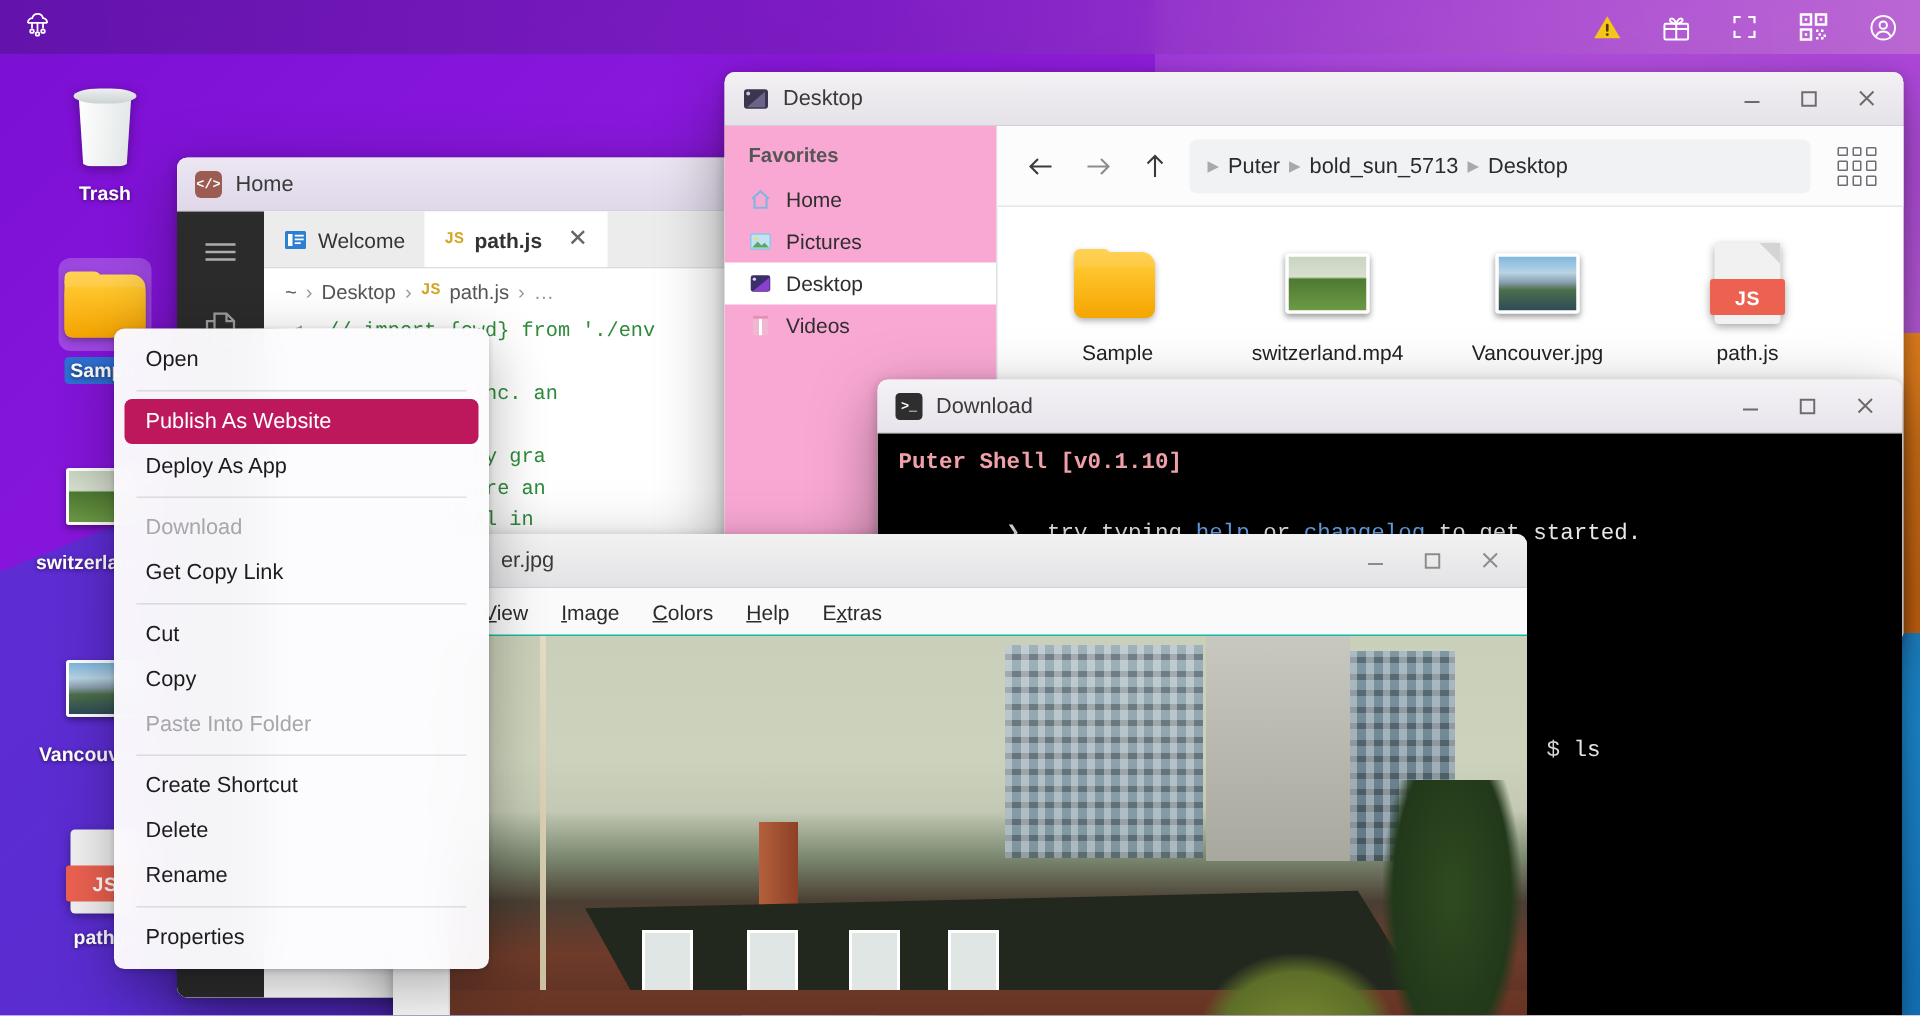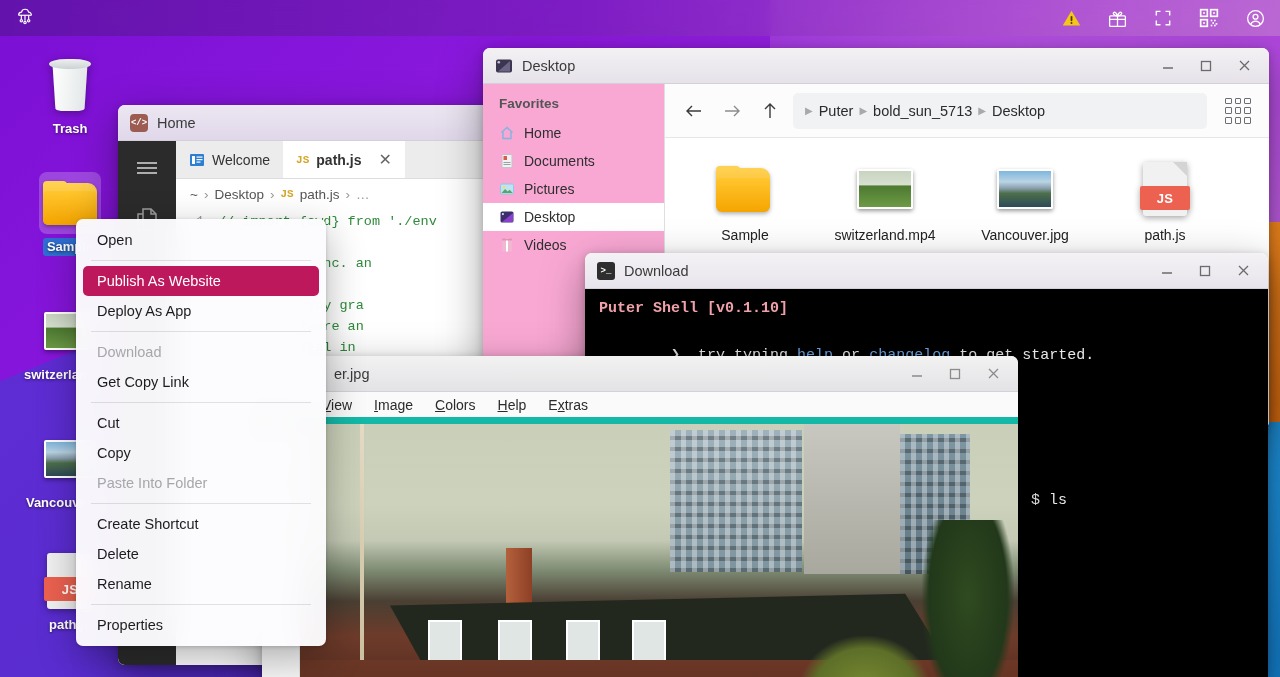--- a/index.html
+++ b/index.html
@@ -195,21 +195,21 @@
   }
   .t-brand { color:#f0a0a8; font-weight:700; }
   .t-arrow { color:#dcdcdc; }
   .t-kw { color:#6aa6e8; }
   .t-line { white-space:pre; }
 
   
   #win-img { left: 262px; top: 356px; width: 756px; height: 321px; z-index: 40; border-radius:7px 7px 0 0; }
   #win-img .titlebar { background: linear-gradient(180deg,#f2f2f3 0%,#e3e3e5 100%); padding-left: 0; }
   .img-title-pad { width: 72px; flex:none; }
-  .img-menubar { height: 32px; display:flex; align-items:center; gap:22px; padding-left: 60px; background:#fafafa; border-bottom:7px solid #14b8a6; font-size:14px; color:#2b2b2b; }
+  .img-menubar { height: 32px; display:flex; align-items:center; gap:22px; padding-left: 60px; background:#fafafa; border-bottom:1px solid #14b8a6; font-size:14px; color:#2b2b2b; }
   .img-menubar span { cursor:pointer; }
   .img-menubar u { text-decoration: underline; }
   .img-canvas-wrap { height: calc(100% - 68px); display:flex; }
   .img-tools { width: 38px; background:#f7f7f7; border-right:1px solid #e4e4e4; padding-top: 46px; display:flex; flex-direction:column; align-items:center; gap: 22px; }
   .img-canvas {
     flex:1; position:relative; overflow:hidden;
     background: linear-gradient(180deg, #c9cfb8 0%, #ccd2bb 32%, #c3c9b4 46%, #7d8a72 58%, #4a3f33 70%, #6e3b2a 84%, #5a2f22 100%);
   }
   
   .bldg { position:absolute; background:#8fa3ab; }
@@ -478,29 +478,20 @@
       </div>
     </div>
     <div class="files-body">
       <div class="files-side">
         <div class="side-head">Favorites</div>
         <div class="side-item">
           <span class="side-ic"><svg width="16" height="16" viewBox="0 0 16 16" fill="none" stroke="#7eb6e0" stroke-width="1.4">
                 <path d="M2.5 7.5 8 2.5l5.5 5M4 7v6.5h8V7"></path>
               </svg></span>
           <span>Home</span>
-        </div>
-        <div class="side-item">
-          <span class="side-ic"><svg width="16" height="16" viewBox="0 0 16 16">
-                <rect x="3" y="1.5" width="10" height="13" rx="1" fill="#f2f2f4" stroke="#c2c2c8"></rect>
-                <rect x="4.5" y="3" width="3.5" height="4" fill="#e2574c"></rect>
-                <rect x="4.5" y="9" width="7" height="1" fill="#9aa0a6"></rect>
-                <rect x="4.5" y="11" width="7" height="1" fill="#9aa0a6"></rect>
-              </svg></span>
-          <span>Documents</span>
         </div>
         <div class="side-item">
           <span class="side-ic"><svg width="16" height="16" viewBox="0 0 16 16">
                 <rect x="1.5" y="3" width="13" height="10" rx="1.4" fill="#bfe3f5" stroke="#8fc6e3"></rect>
                 <circle cx="5" cy="6.3" r="1.2" fill="#ffd95e"></circle>
                 <path d="M2.5 12l3.6-4 2.6 2.6 2-1.8 3 3.2z" fill="#5aa860"></path>
               </svg></span>
           <span>Pictures</span>
         </div>
         <div class="side-item active">

